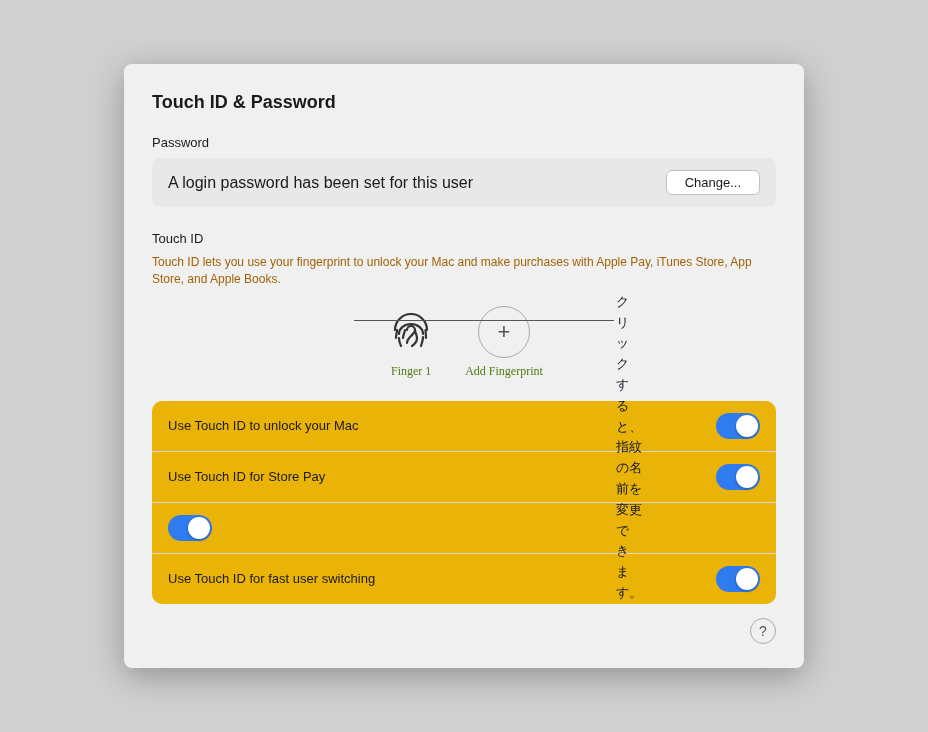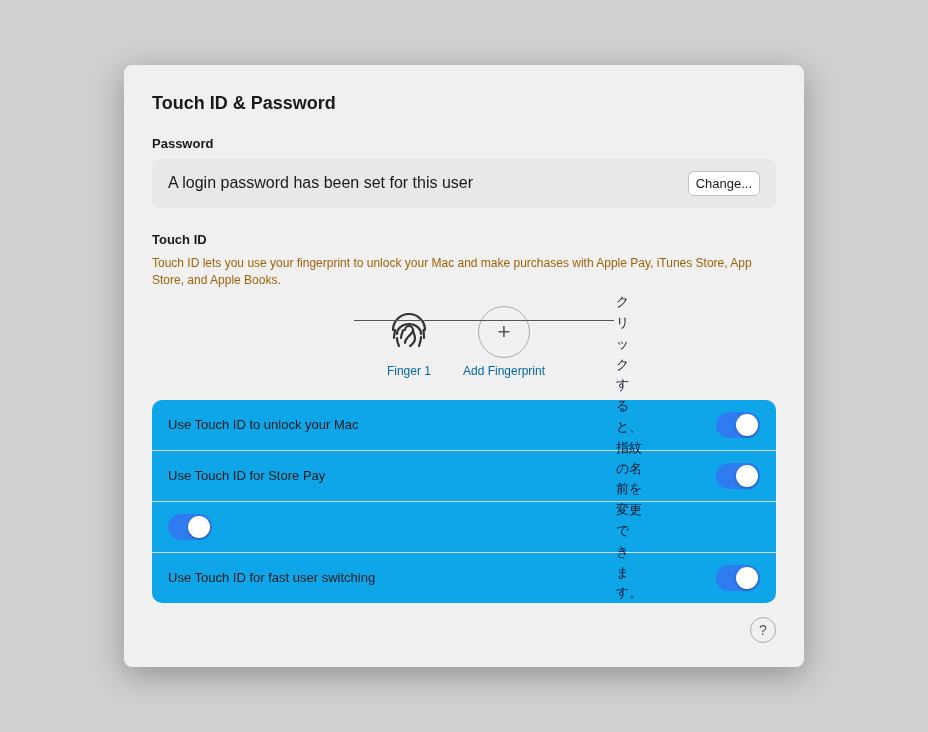--- a/index.html
+++ b/index.html
@@ -26,21 +26,21 @@
 
     .window-title {
       font-size: 18px;
       font-weight: 700;
       color: #1a1a1a;
       margin-bottom: 22px;
     }
 
     .section-title {
       font-size: 13px;
-      font-weight: 700;
+      font-weight: 400;
       color: #1a1a1a;
       margin-bottom: 8px;
     }
 
     
     .password-section {
       background: #e8e8e8;
       border-radius: 8px;
       padding: 12px 16px;
       display: flex;
@@ -51,21 +51,21 @@
 
     .password-text {
       font-size: 16px;
       color: #1a1a1a;
     }
 
     .change-btn {
       background: #ffffff;
       border: 1px solid #c0c0c0;
       border-radius: 6px;
-      padding: 4px 7px;
+      padding: 4px 18px;
       font-size: 13px;
       color: #1a1a1a;
       cursor: pointer;
       white-space: nowrap;
     }
 
     
     .touchid-header {
       margin-bottom: 4px;
       margin-top: 24px;
@@ -98,21 +98,22 @@
     .fingerprint-icon {
       width: 52px;
       height: 52px;
       display: flex;
       align-items: center;
       justify-content: center;
     }
 
     .fingerprint-label {
       font-size: 12px;
-      color: #0369a1;
+      color: #4d7c0f;
+      font-family: Liberation Serif, serif;
     }
 
     .add-fingerprint-circle {
       width: 52px;
       height: 52px;
       border-radius: 50%;
       border: 1.5px solid #aaa;
       display: flex;
       align-items: center;
       justify-content: center;
@@ -121,21 +122,21 @@
     }
 
     .plus-sign {
       font-size: 22px;
       color: #555;
       line-height: 1;
     }
 
     
     .toggle-list {
-      background: #0ea5e9;
+      background: #eab308;
       border-radius: 10px;
       overflow: hidden;
     }
 
     .toggle-row {
       display: flex;
       align-items: center;
       justify-content: space-between;
       padding: 12px 16px;
       border-bottom: 1px solid #d8d8d8;

